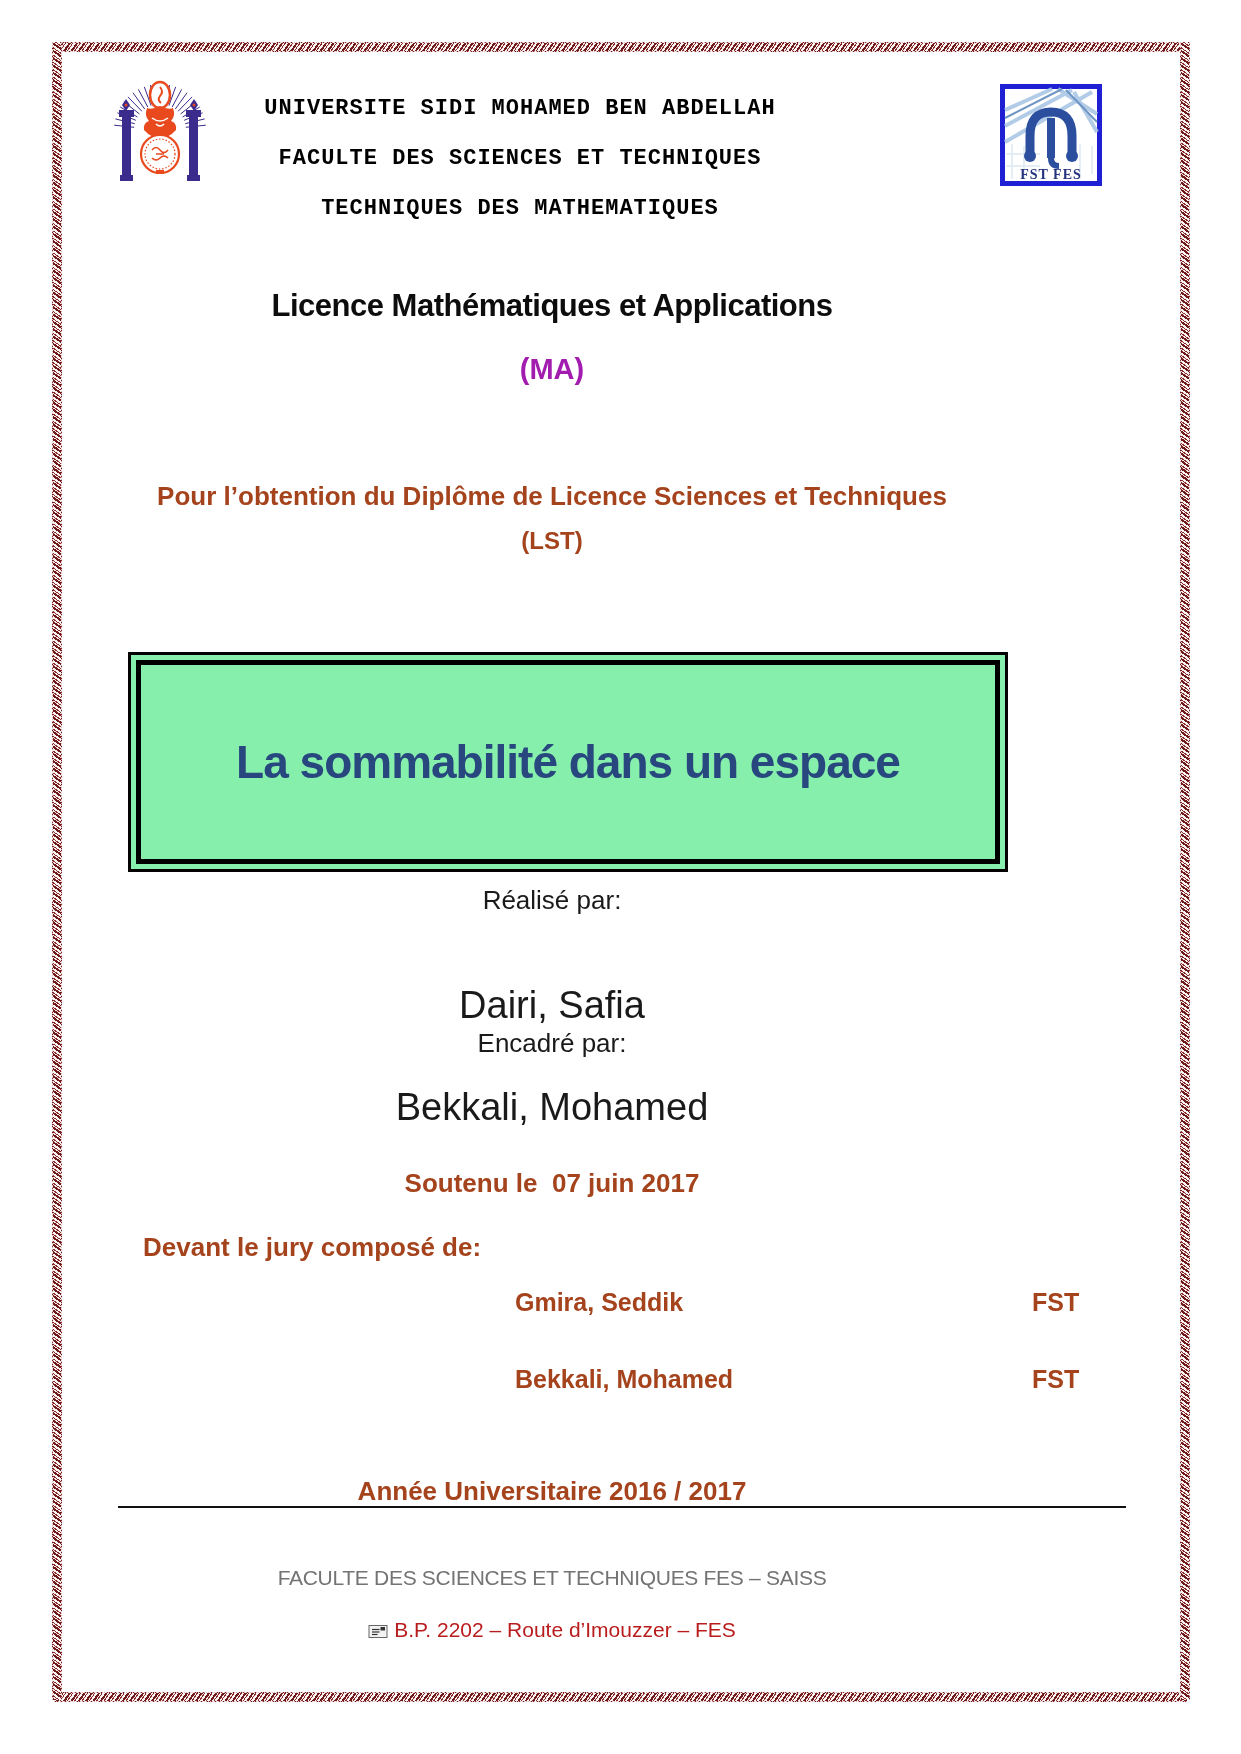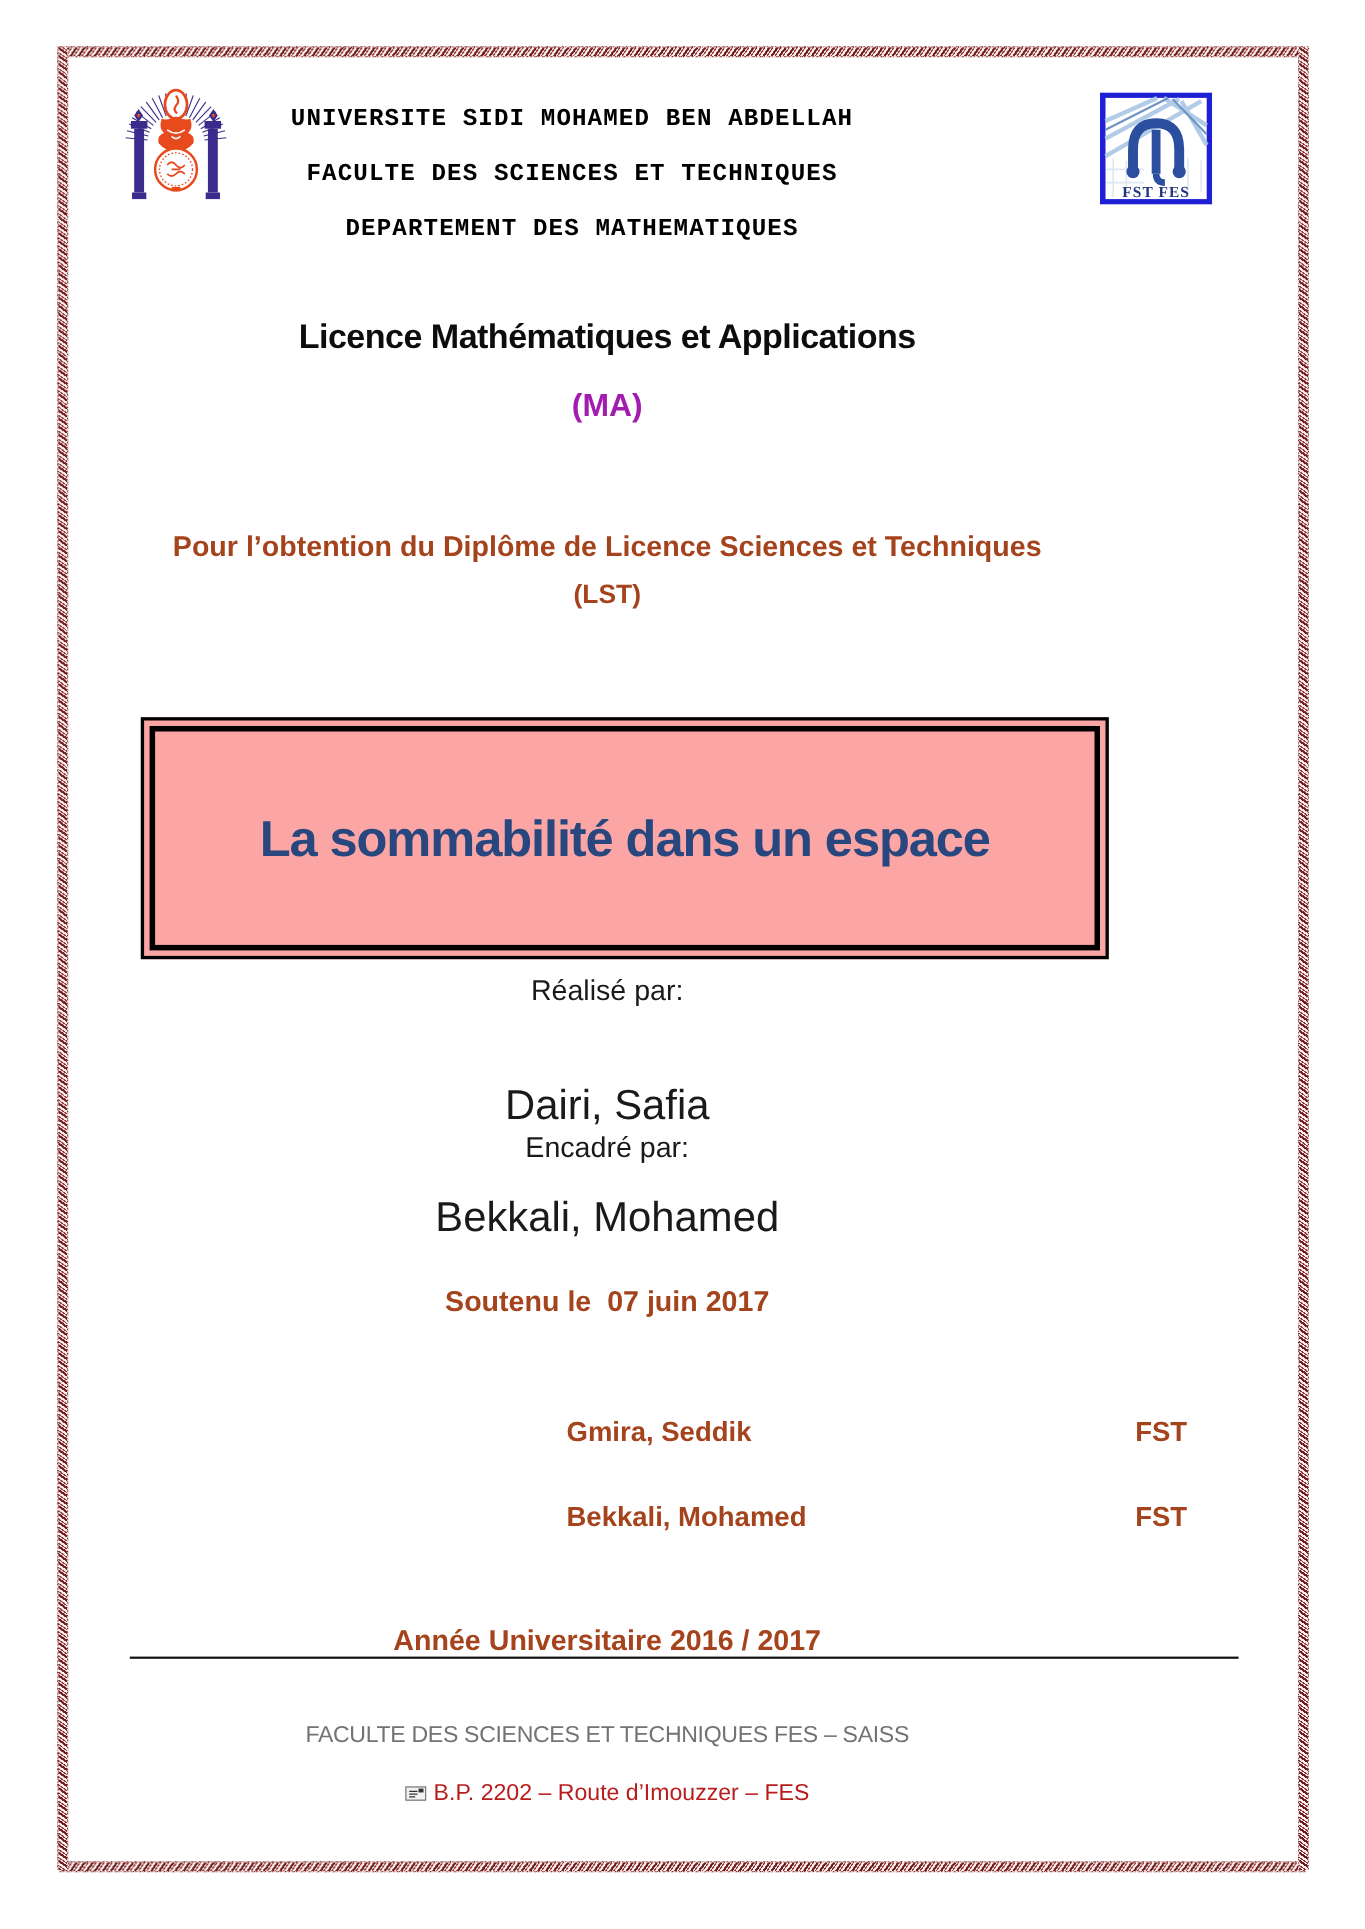--- a/index.html
+++ b/index.html
@@ -41,21 +41,21 @@
   .licence{top:288px;font-size:31px;font-weight:bold;color:#0d0d0d;letter-spacing:-0.5px;}
   .ma{top:353px;font-size:29px;font-weight:bold;color:#a21caf;}
 
   .orange{color:#A5431C;}
   .memoire{top:420px;font-size:26px;font-weight:bold;}
   .pour{top:481px;font-size:26px;font-weight:bold;}
   .lst{top:527px;font-size:24px;font-weight:bold;}
 
   .title-box{
     position:absolute;left:128px;top:652px;width:880px;height:220px;
-    border:3px solid #000;box-sizing:border-box;background:#fca5a5;
+    border:3px solid #000;box-sizing:border-box;background:#86efac;
   }
   .title-box-inner{
     position:absolute;top:5px;left:5px;right:5px;bottom:5px;
     border:5px solid #000;
     display:flex;align-items:center;justify-content:center;
   }
   .thesis-title{
     font-size:46px;font-weight:bold;color:#27477E;letter-spacing:-1px;
   }
 
@@ -168,41 +168,42 @@
       <circle cx="30" cy="72" r="6" fill="#2b4f9e"></circle>
       <circle cx="72" cy="72" r="6" fill="#2b4f9e"></circle>
       <line x1="51" y1="34" x2="51" y2="74" stroke="#2b4f9e" stroke-width="8"></line>
       <path d="M51 74 q0 8 8 8" fill="none" stroke="#2b4f9e" stroke-width="6"></path>
       <text x="51" y="95" text-anchor="middle" font-family="'Liberation Serif',serif" font-size="14" font-weight="bold" fill="#23337e" letter-spacing="1">FST FES</text>
     </svg>
   </div>
 
   <div class="header-col mono-head h-line1">UNIVERSITE SIDI MOHAMED BEN ABDELLAH</div>
   <div class="header-col mono-head h-line2">FACULTE DES SCIENCES ET TECHNIQUES</div>
-  <div class="header-col mono-head h-line3">DEPARTEMENT DES MATHEMATIQUES</div>
+  <div class="header-col mono-head h-line3">TECHNIQUES DES MATHEMATIQUES</div>
 
   <div class="center-col licence">Licence Mathématiques et Applications</div>
   <div class="center-col ma">(MA)</div>
 
   <div class="center-col pour orange">Pour l’obtention du Diplôme de Licence Sciences et Techniques</div>
   <div class="center-col lst orange">(LST)</div>
 
   <div class="title-box">
     <div class="title-box-inner">
       <span class="thesis-title">La sommabilité dans un espace</span>
     </div>
   </div>
 
   <div class="center-col realise-label">Réalisé par:</div>
   <div class="center-col realise-name">Dairi, Safia</div>
   <div class="center-col encadre-label">Encadré par:</div>
   <div class="center-col encadre-name">Bekkali, Mohamed</div>
 
   <div class="center-col soutenu orange">Soutenu le  07 juin 2017</div>
 
+  <div class="devant orange">Devant le jury composé de:</div>
   <div class="jury-name jury-row1 orange">Gmira, Seddik</div>
   <div class="jury-aff jury-row1 orange">FST</div>
   <div class="jury-name jury-row2 orange">Bekkali, Mohamed</div>
   <div class="jury-aff jury-row2 orange">FST</div>
 
   <div class="center-col annee orange">Année Universitaire 2016 / 2017</div>
   <div class="rule"></div>
 
   <div class="center-col footer1">FACULTE DES SCIENCES ET TECHNIQUES FES – SAISS</div>
   <div class="center-col footer2">

